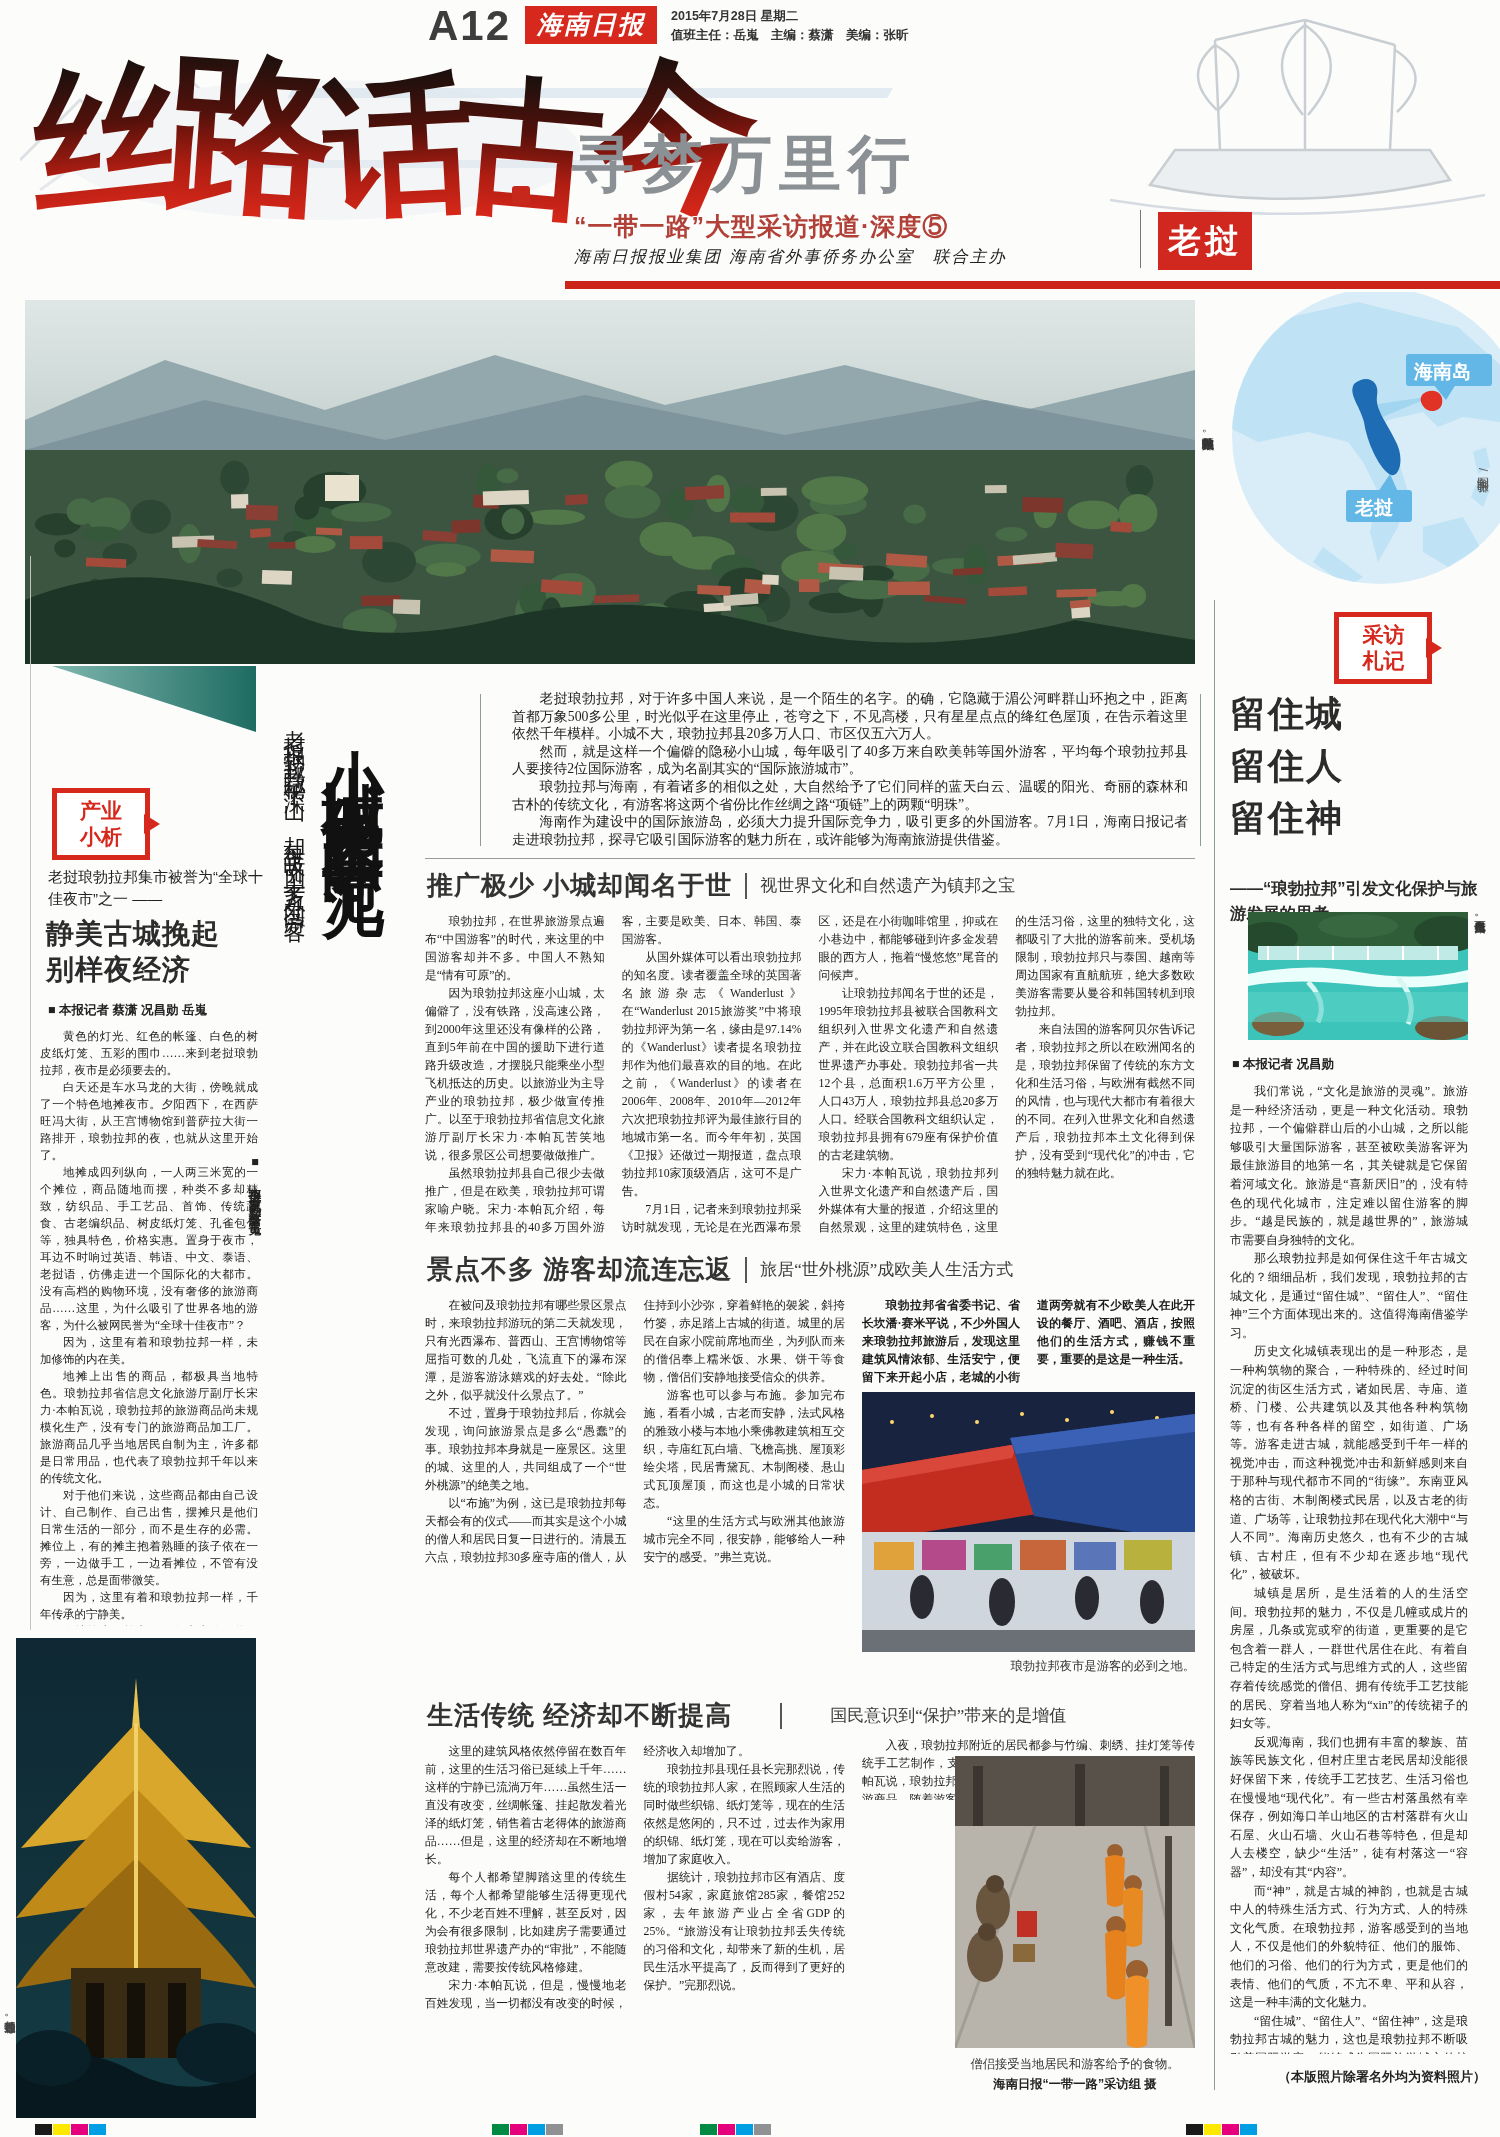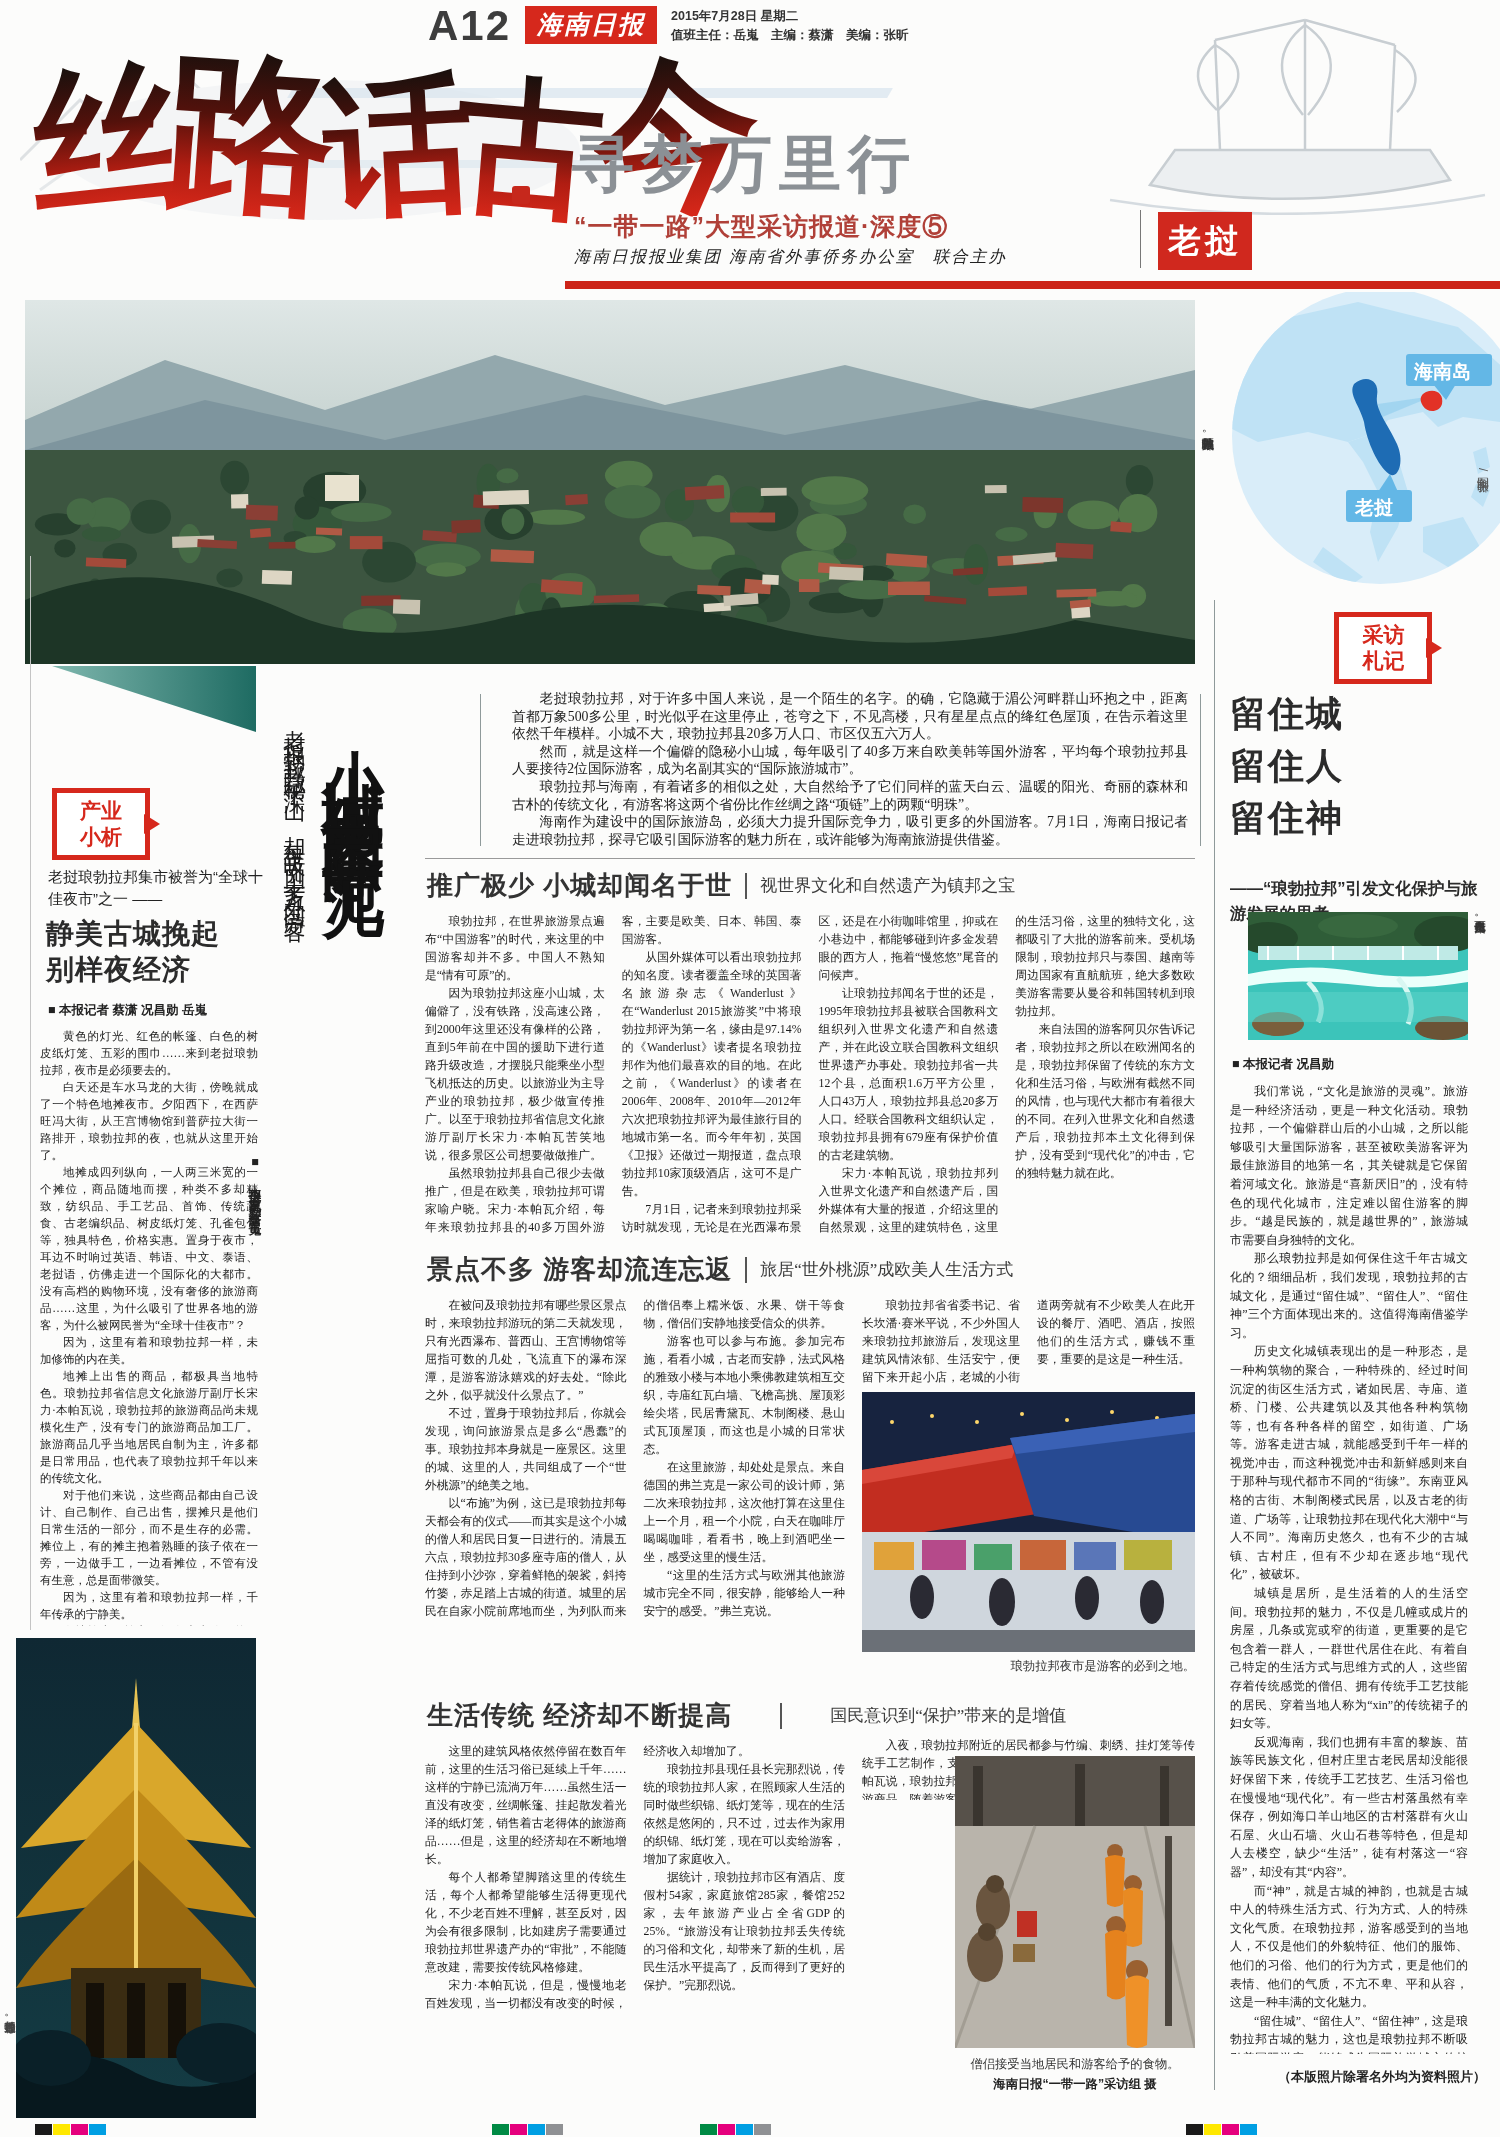--- a/index.html
+++ b/index.html
@@ -376,24 +376,23 @@
   <div class="abs sechdr" style="left:427px;top:1252px;">
     <span class="t">景点不多 游客却流连忘返</span>
     <span class="d"></span>
     <span class="s">旅居“世外桃源”成欧美人生活方式</span>
   </div>
   <div class="abs bodytxt cols" style="left:425px;top:1296px;width:420px;height:392px;column-count:2;overflow:hidden;">
       <p>在被问及琅勃拉邦有哪些景区景点时，来琅勃拉邦游玩的第二天就发现，只有光西瀑布、普西山、王宫博物馆等屈指可数的几处，飞流直下的瀑布深潭，是游客游泳嬉戏的好去处。“除此之外，似乎就没什么景点了。”</p>
       <p>不过，置身于琅勃拉邦后，你就会发现，询问旅游景点是多么“愚蠢”的事。琅勃拉邦本身就是一座景区。这里的城、这里的人，共同组成了一个“世外桃源”的绝美之地。</p>
       <p>以“布施”为例，这已是琅勃拉邦每天都会有的仪式——而其实是这个小城的僧人和居民日复一日进行的。清晨五六点，琅勃拉邦30多座寺庙的僧人，从住持到小沙弥，穿着鲜艳的袈裟，斜挎竹篓，赤足踏上古城的街道。城里的居民在自家小院前席地而坐，为列队而来的僧侣奉上糯米饭、水果、饼干等食物，僧侣们安静地接受信众的供养。</p>
       <p>游客也可以参与布施。参加完布施，看看小城，古老而安静，法式风格的雅致小楼与本地小乘佛教建筑相互交织，寺庙红瓦白墙、飞檐高挑、屋顶彩绘尖塔，民居青黛瓦、木制阁楼、悬山式瓦顶屋顶，而这也是小城的日常状态。</p>
-      <p>在这里旅游，却处处是景点。来自德国的弗兰克是一家公司的设计师，第二次来琅勃拉邦，这次他打算在这里住上一个月，租一个小院，白天在咖啡厅喝喝咖啡，看看书，晚上到酒吧坐一坐，感受这里的慢生活。</p>
       <p>“这里的生活方式与欧洲其他旅游城市完全不同，很安静，能够给人一种安宁的感受。”弗兰克说。</p>
     </div>
-  <div class="abs bodytxt cols" style="left:862px;top:1296px;width:333px;height:90px;column-count:2;overflow:hidden;text-indent:2em;">琅勃拉邦省省委书记、省长坎潘·赛米平说，不少外国人来琅勃拉邦旅游后，发现这里建筑风情浓郁、生活安宁，便留下来开起小店，老城的小街道两旁就有不少欧美人在此开设的餐厅、酒吧、酒店，按照他们的生活方式，赚钱不重要，重要的是这是一种生活。</div>
+  <div class="abs bodytxt cols" style="left:862px;top:1296px;width:333px;height:90px;column-count:2;overflow:hidden;text-indent:2em;font-weight:bold;">琅勃拉邦省省委书记、省长坎潘·赛米平说，不少外国人来琅勃拉邦旅游后，发现这里建筑风情浓郁、生活安宁，便留下来开起小店，老城的小街道两旁就有不少欧美人在此开设的餐厅、酒吧、酒店，按照他们的生活方式，赚钱不重要，重要的是这是一种生活。</div>
   <div class="abs photo" style="left:862px;top:1392px;width:333px;height:260px;">
     <svg width="333" height="260" viewBox="0 0 333 260">
       <rect width="333" height="260" fill="#17233f"></rect>
       <g fill="#ffd76b">
           <circle cx="30" cy="30" r="2"></circle>
           <circle cx="70" cy="24" r="2"></circle>
           <circle cx="115" cy="30" r="2"></circle>
           <circle cx="160" cy="22" r="2"></circle>
           <circle cx="205" cy="28" r="2"></circle>
           <circle cx="250" cy="20" r="2"></circle>

